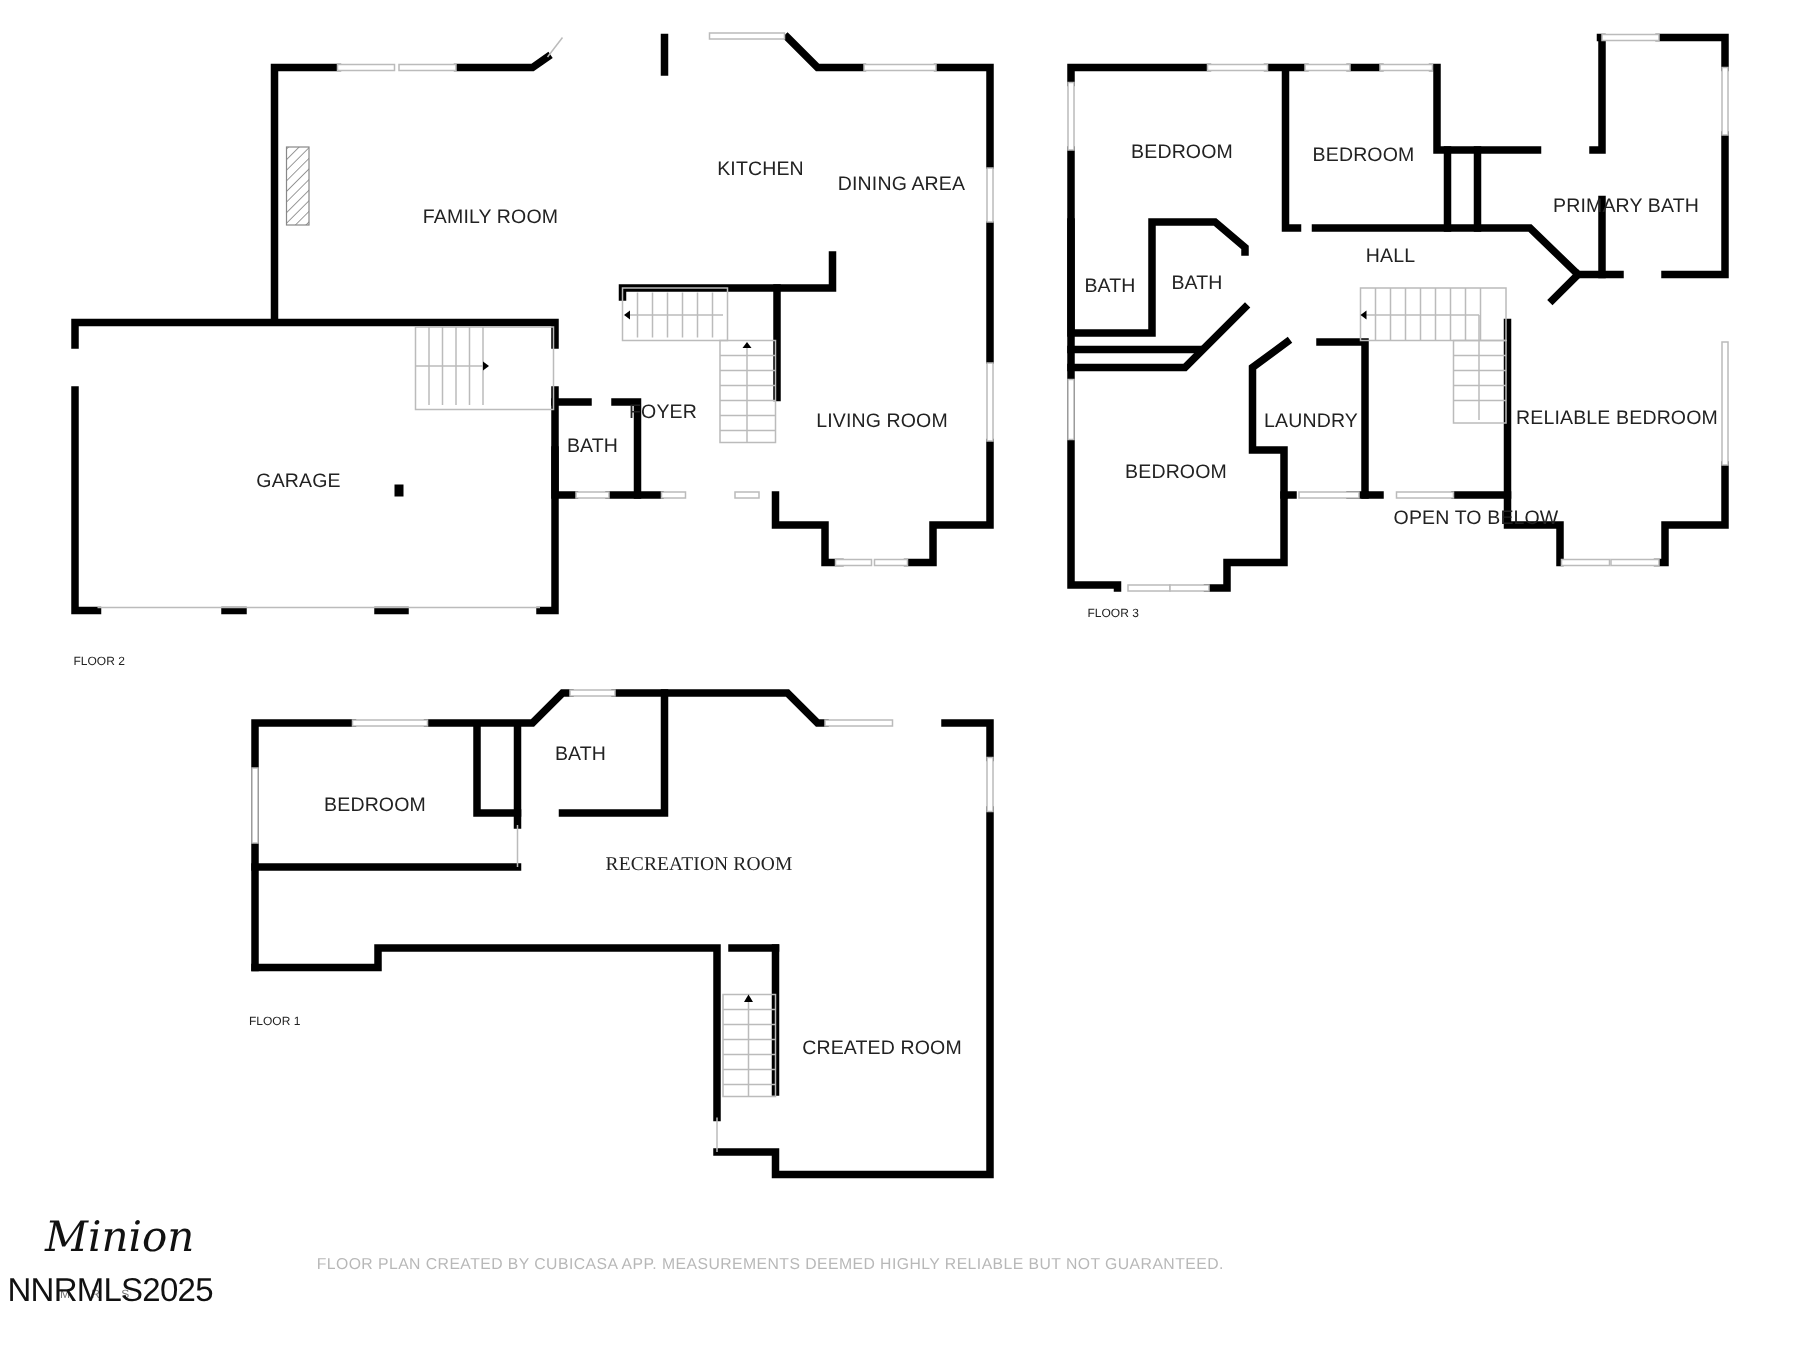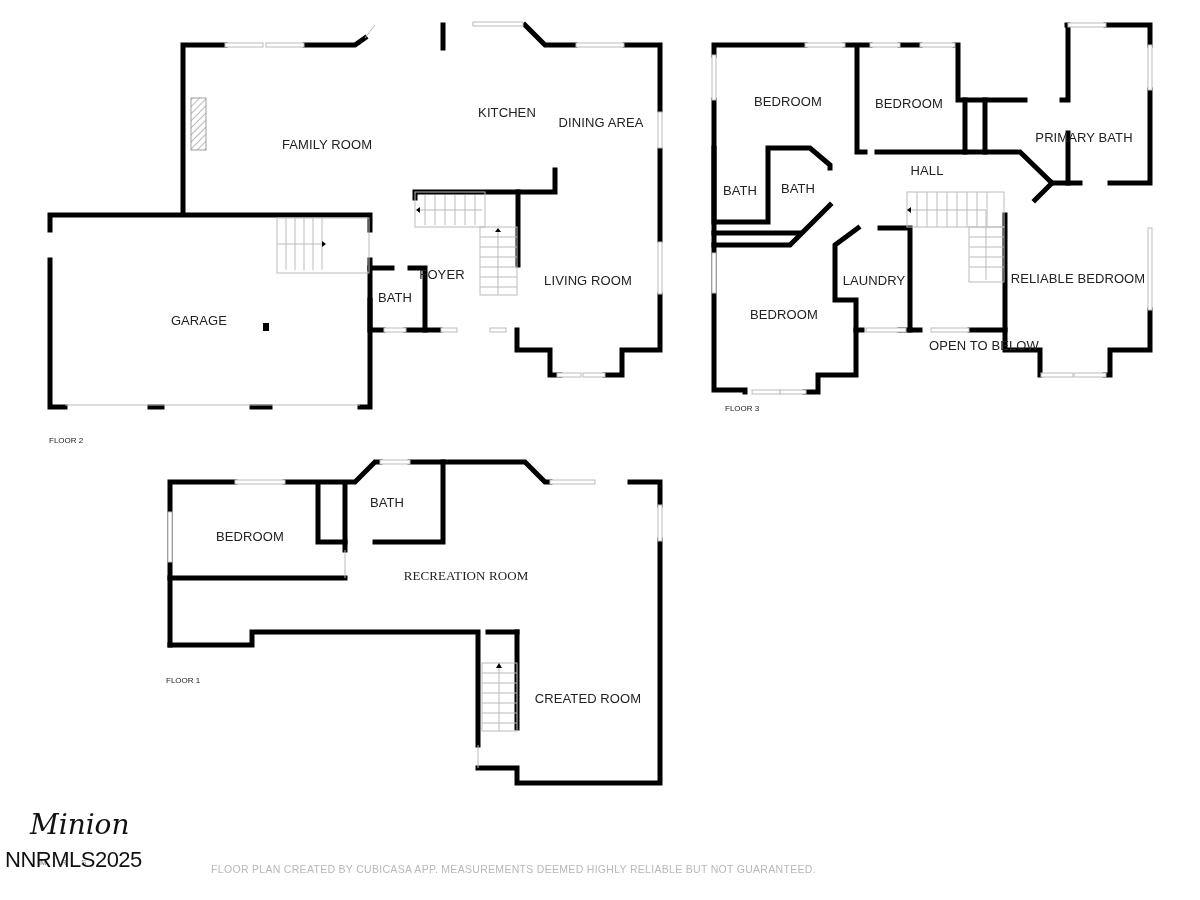--- a/index.html
+++ b/index.html
@@ -1,20 +1,20 @@
 <!DOCTYPE html>
 <html><head>
 <meta charset="utf-8">
 <style>
   html,body{margin:0;padding:0;background:#ffffff;}
   body{width:1200px;height:900px;position:relative;overflow:hidden;font-family:"Liberation Sans",sans-serif;}
   #plan{position:absolute;left:0;top:0;width:1200px;height:900px;}
   .room-label{position:absolute;font-size:13px;color:#222;letter-spacing:0.1px;white-space:nowrap;transform:translate(-50%,-50%);}
   .floor-label{position:absolute;font-size:8px;color:#222;white-space:nowrap;}
-  .footer{position:absolute;left:0;width:1027px;top:863px;text-align:center;font-size:10.5px;color:#b8b8b8;letter-spacing:0.3px;}
+  .footer{position:absolute;left:0;width:1027px;top:837px;text-align:center;font-size:10.5px;color:#b8b8b8;letter-spacing:0.3px;}
   .logo-script{position:absolute;left:30px;top:808px;font-family:"DejaVu Serif",serif;font-style:italic;font-size:28px;color:#111;}
   .logo-mark{position:absolute;left:5px;top:847px;font-size:22px;color:#111;letter-spacing:-0.5px;font-family:"Liberation Sans",sans-serif;}
   .logo-sub{position:absolute;left:40px;top:858px;font-size:8px;color:#777;letter-spacing:6px;}
 </style>
 </head>
 <body>
 
 <svg id="plan" viewBox="0 0 1200 900" xmlns="http://www.w3.org/2000/svg">
   <defs>
     <pattern id="hatch" patternUnits="userSpaceOnUse" width="5" height="5" patternTransform="rotate(45)">

